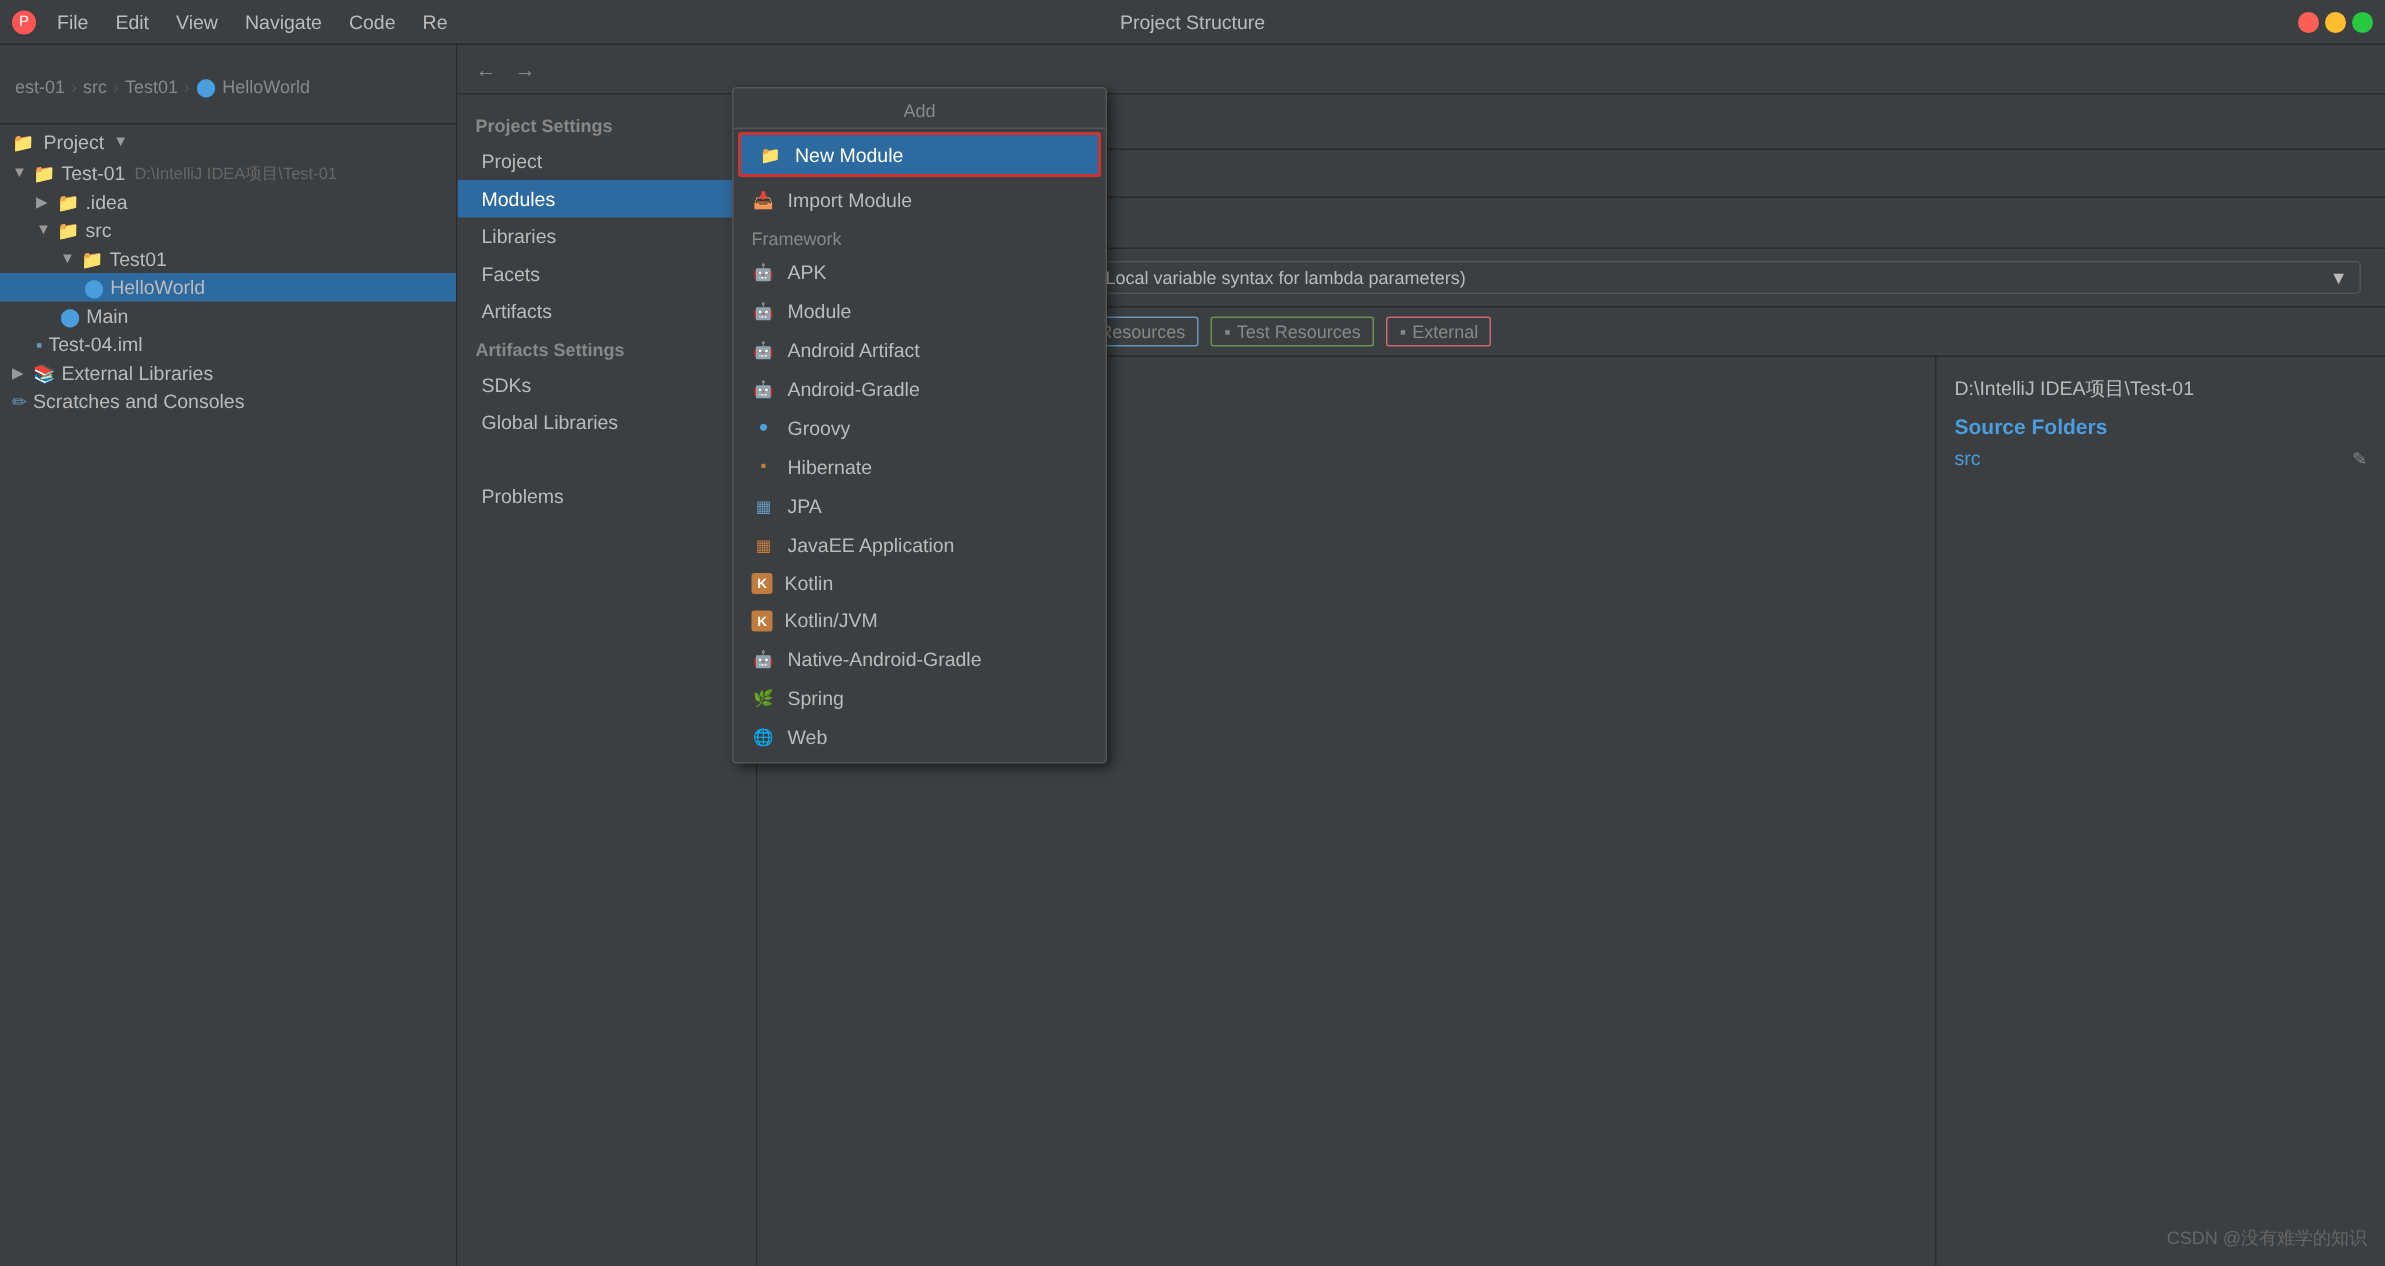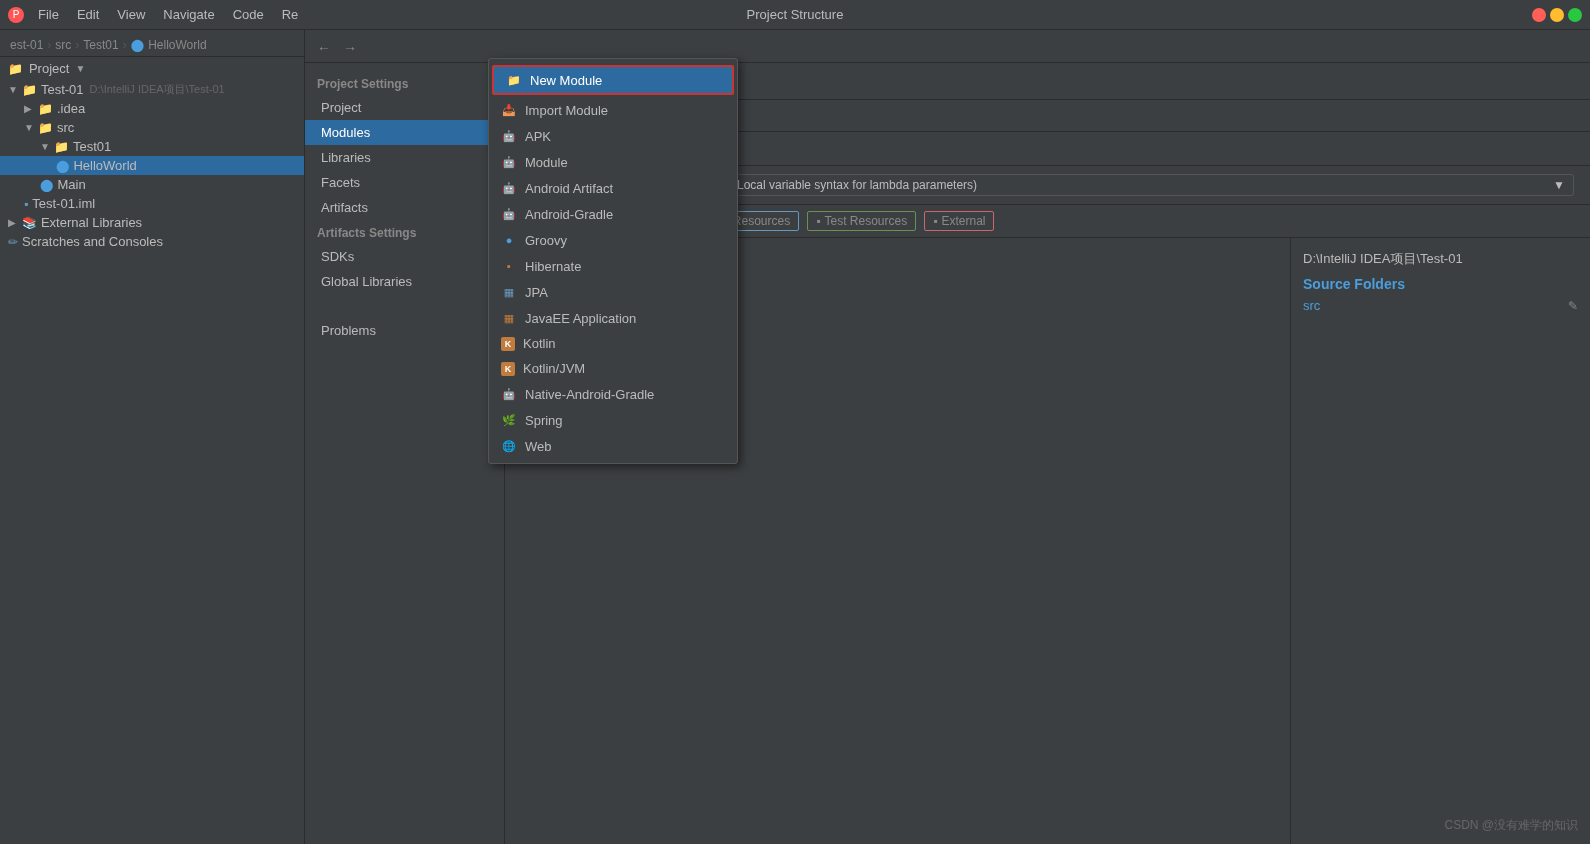--- a/index.html
+++ b/index.html
@@ -116,21 +116,21 @@
     
     .breadcrumb {
       display: flex;
       align-items: center;
       padding: 4px 8px;
       font-size: 12px;
       color: #888;
       border-bottom: 1px solid #2b2b2b;
       background: #3c3f41;
     }
-    .breadcrumb span { margin: 0 2px; text-align: right; }
+    .breadcrumb span { margin: 13px 2px; text-align: right; }
     .breadcrumb .sep { color: #555; }
 
     
     .dialog-overlay {
       position: absolute;
       top: 30px;
       left: 305px;
       right: 0;
       bottom: 0;
       background: #3c3f41;
@@ -485,21 +485,21 @@
     <div class="tree-item">
       <span class="tree-indent"></span>
       <span class="tree-indent"></span>
       <span style="color:#4a9edd; font-size:12px; margin-right:4px;">⬤</span>
       <span>Main</span>
     </div>
 
     <div class="tree-item">
       <span class="tree-indent"></span>
       <span style="color:#6897bb; font-size:12px; margin-right:4px;">▪</span>
-      <span>Test-01.iml</span>
+      <span>Test-04.iml</span>
     </div>
 
     <div class="tree-item">
       <span class="expand-arrow">▶</span>
       <span style="color:#c07c3e; font-size:12px; margin-right:4px;">📚</span>
       <span>External Libraries</span>
     </div>
 
     <div class="tree-item">
       <span style="color:#6897bb; font-size:12px; margin-right:4px;">✏</span>
@@ -629,31 +629,33 @@
               <span class="edit-icon-btn">✎</span>
             </div>
           </div>
         </div>
       </div>
     </div>
   </div>
 </div>
 
 <div class="dropdown-popup">
+  <div class="popup-header">Add</div>
 
   <div class="popup-item new-module-box" style="border:2px solid #cc3333; background:#2d6aa0; margin:2px 3px; border-radius:2px;">
     <span class="item-icon" style="color:#97c3f0;">📁</span>
     <span>New Module</span>
   </div>
 
   <div class="popup-item">
     <span class="item-icon">📥</span>
     <span>Import Module</span>
   </div>
 
+  <div class="popup-section-label">Framework</div>
 
   <div class="popup-item">
     <span class="item-icon icon-android">🤖</span>
     <span>APK</span>
   </div>
 
   <div class="popup-item">
     <span class="item-icon icon-android">🤖</span>
     <span>Module</span>
   </div>

